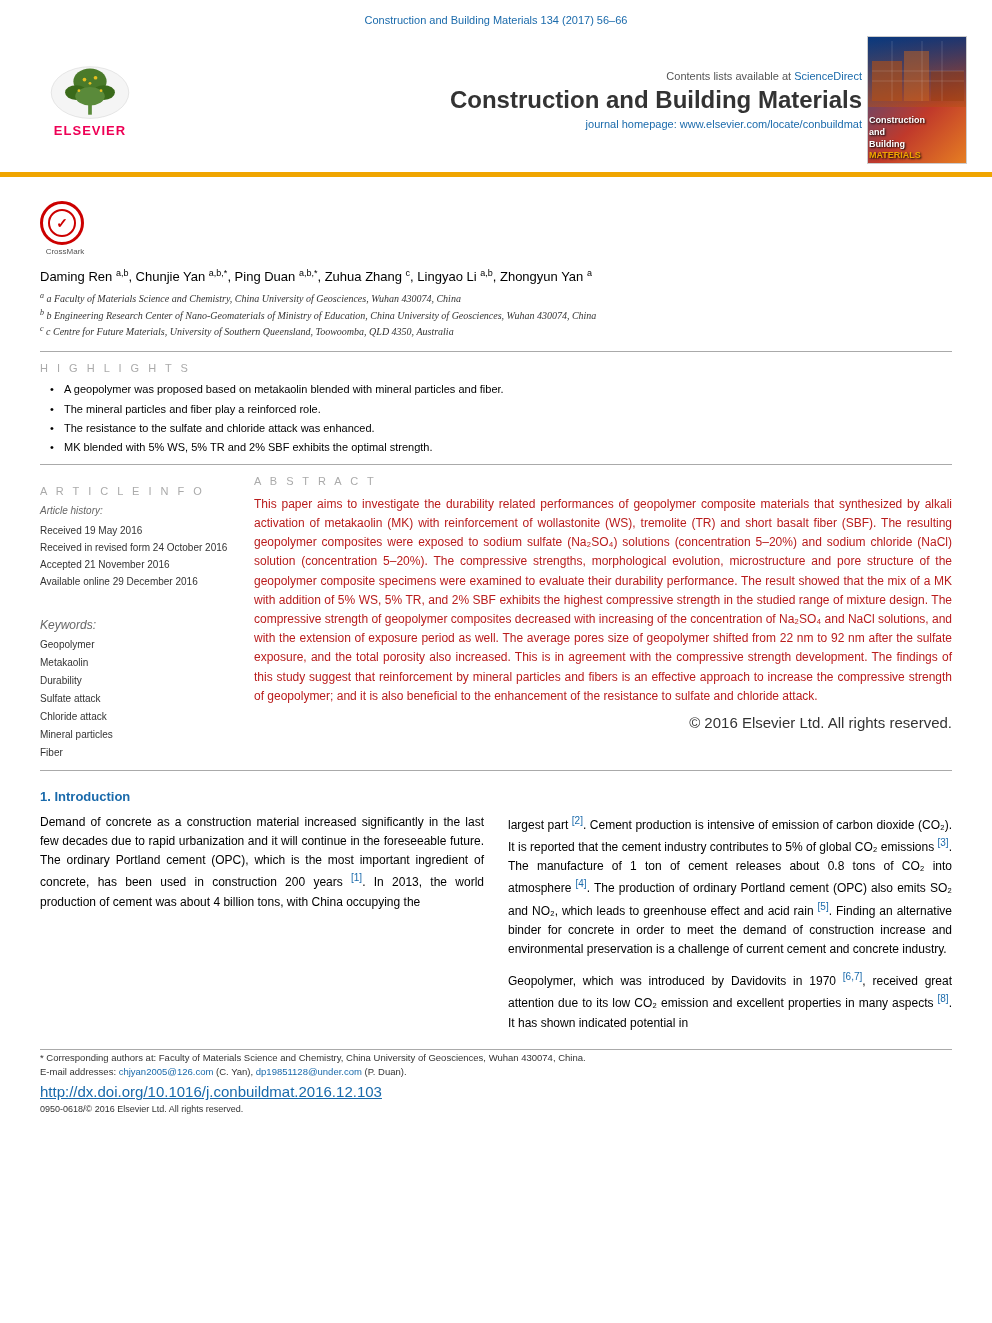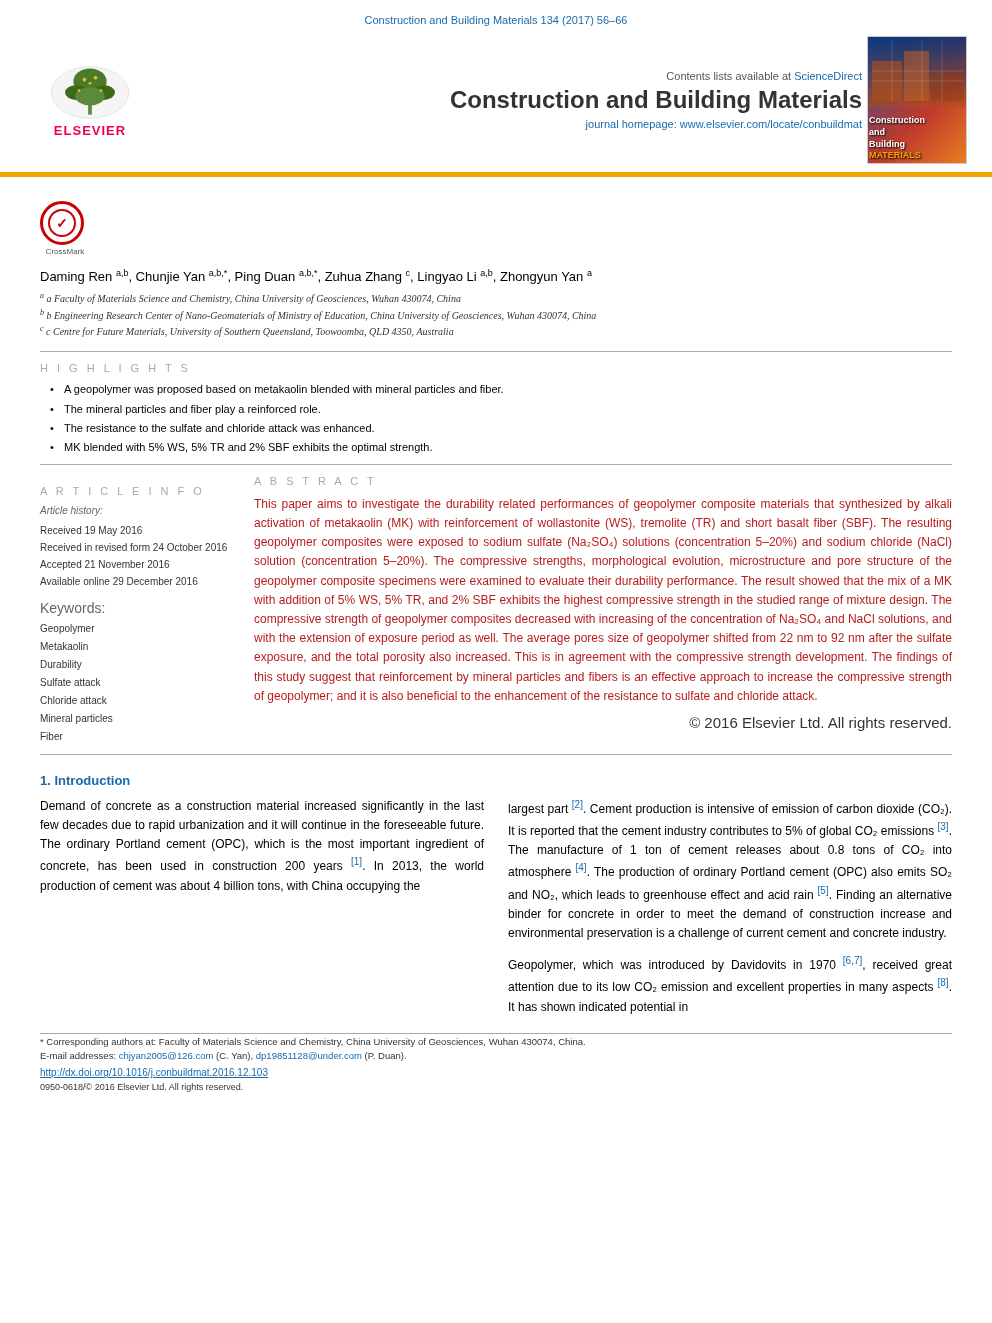--- a/index.html
+++ b/index.html
@@ -257,23 +257,24 @@
       margin-bottom: 6px;
       font-family: Arial, sans-serif;
     }
     .article-history {
       font-size: 10px;
       color: #333;
       line-height: 1.7;
       font-family: Arial, sans-serif;
     }
     .keywords-label {
-      font-size: 14px;
+      font-size: 12px;
       color: #666;
-      margin-top: 10px;
+      font-style: italic;
+      margin-top: 28px;
       margin-bottom: 4px;
       font-family: Arial, sans-serif;
     }
     .keywords-list {
       font-size: 10px;
       color: #333;
       line-height: 1.8;
       font-family: Arial, sans-serif;
     }
 
@@ -349,21 +350,21 @@
       font-size: 9.5px;
     }
     .doi-line {
       font-size: 9px;
       color: #333;
       margin-top: 4px;
       font-family: Arial, sans-serif;
     }
     .doi-link {
       color: #1a6aab;
-      font-size: 10px;
+      font-size: 15px;
       text-align: center;
     }
     .blue-link { color: #1a6aab; }
   </style>
 </head>
 <body>
 
 <div class="top-strip">
   <span>Construction and Building Materials 134 (2017) 56–66</span>
 </div>

